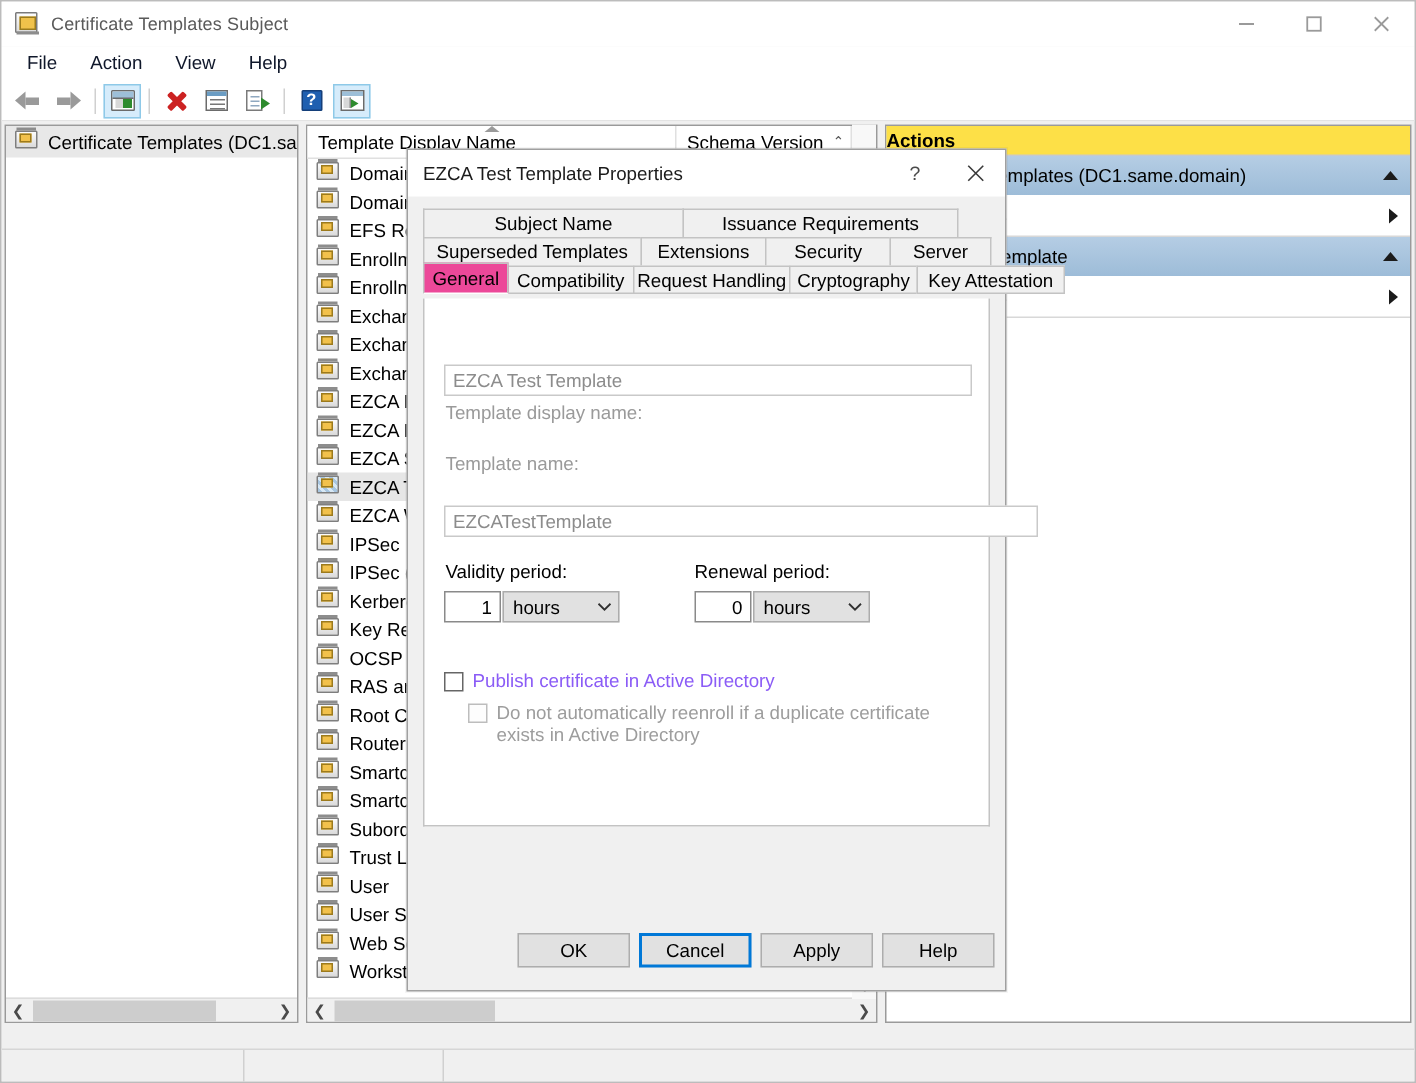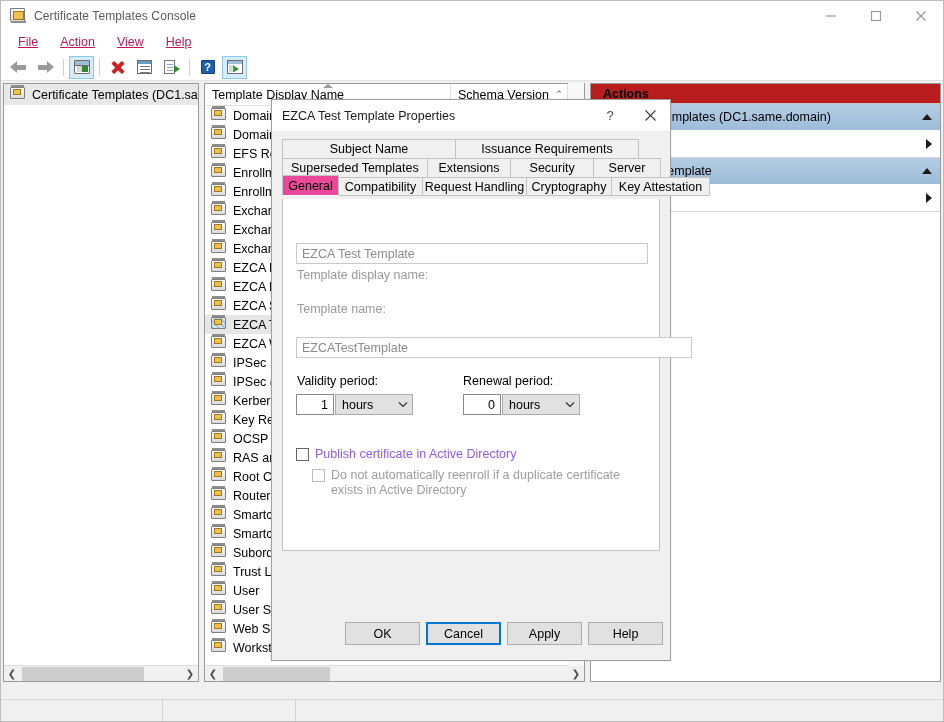--- a/index.html
+++ b/index.html
@@ -54,21 +54,21 @@
     color: #8a8a8a;
   }
   .wc svg { display: block; }
 
   
   .menubar {
     position: absolute; left: 0; top: 30px; width: 942px; height: 23px;
     background: #ffffff; display: flex; align-items: center; padding-left: 6px;
   }
   .menu-item {
-    font-size: 12.5px; color: #be185d; padding: 3px 11px; line-height: 15px; text-decoration: underline;
+    font-size: 12.5px; color: #0f172a; padding: 3px 11px; line-height: 15px;
   }
 
   
   .toolbar {
     position: absolute; left: 0; top: 53px; width: 942px; height: 27px;
     background: #ffffff;
     display: flex; align-items: center; padding-left: 4px;
     border-bottom: 1px solid #e3e3e3;
   }
   .tb-btn {
@@ -247,22 +247,22 @@
   .certicon.selsel .sheet {
     background: repeating-linear-gradient(45deg,#a8c6e0 0 2px,#d8e8f4 2px 4px);
   }
 
   
   .actions-pane {
     position: absolute; left: 589px; top: 2px; width: 351px; height: 599px;
     background: #ffffff; border: 1px solid #9a9a9a;
   }
   .actions-title {
-    height: 20px; display: flex; align-items: center; padding-left: 12px;
-    font-size: 12.5px; font-weight: bold; color: #000; background: #b91c1c;
+    height: 20px; display: flex; align-items: center; padding-left: 0;
+    font-size: 12.5px; font-weight: bold; color: #000; background: #fde047;
     border-bottom: 1px solid #c9c9c9;
   }
   .act-group-head {
     height: 27px; display: flex; align-items: center; padding: 0 8px;
     background: linear-gradient(#b5cde4, #9dbcd8);
     font-size: 12.5px; color: #000; justify-content: space-between;
     border-bottom: 1px solid #ffffff;
   }
   .act-item {
     height: 27px; display: flex; align-items: center; padding: 0 8px;
@@ -378,21 +378,21 @@
 </style>
 </head>
 <body>
 
 <div id="app">
 
   <div class="titlebar">
     <div class="title-icon">
       <div class="mmc-glyph"></div>
     </div>
-    <div class="titlebar-text">Certificate Templates Console</div>
+    <div class="titlebar-text">Certificate Templates Subject</div>
     <div class="wincontrols">
       <div class="wc">
         <svg width="12" height="12" viewBox="0 0 12 12">
             <line x1="1" y1="6" x2="11" y2="6" stroke="#9a9a9a" stroke-width="1.2"></line>
           </svg>
       </div>
       <div class="wc">
         <svg width="12" height="12" viewBox="0 0 12 12">
             <rect x="1.5" y="1.5" width="9" height="9" fill="none" stroke="#9a9a9a" stroke-width="1.2"></rect>
           </svg>

